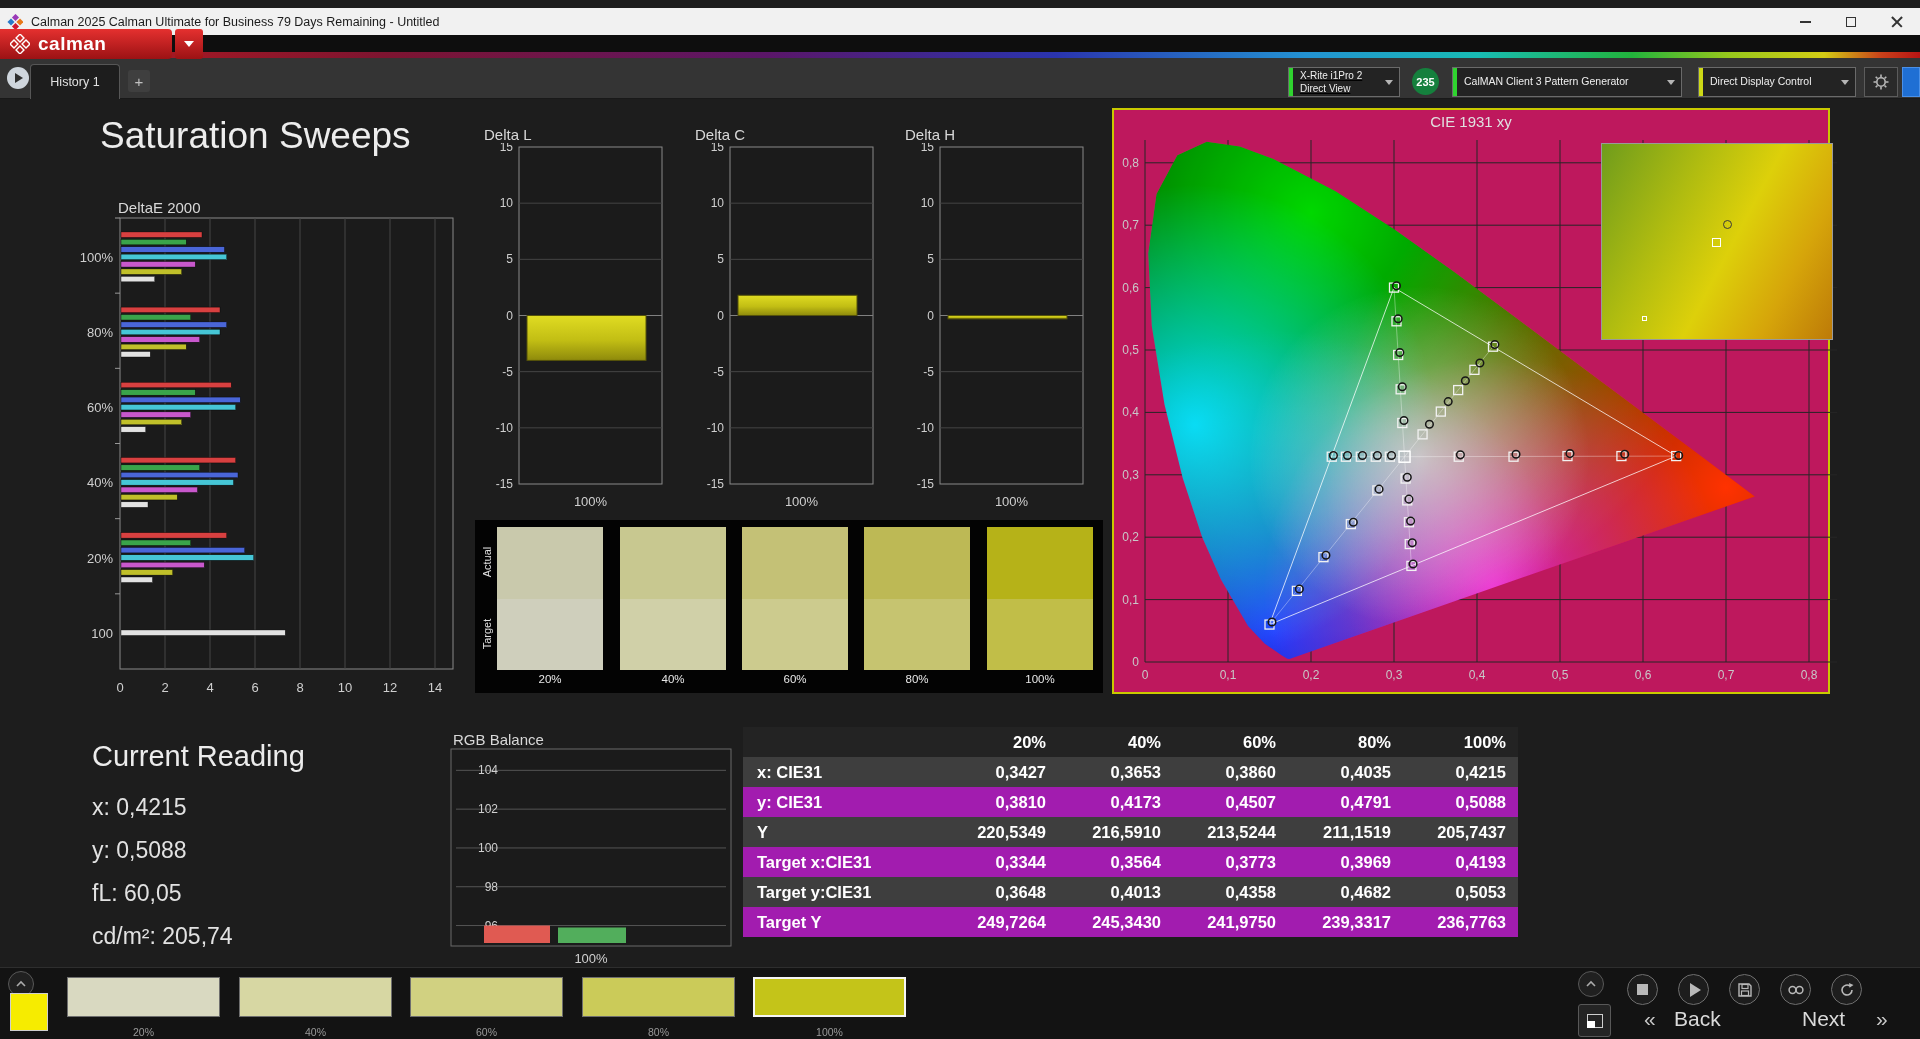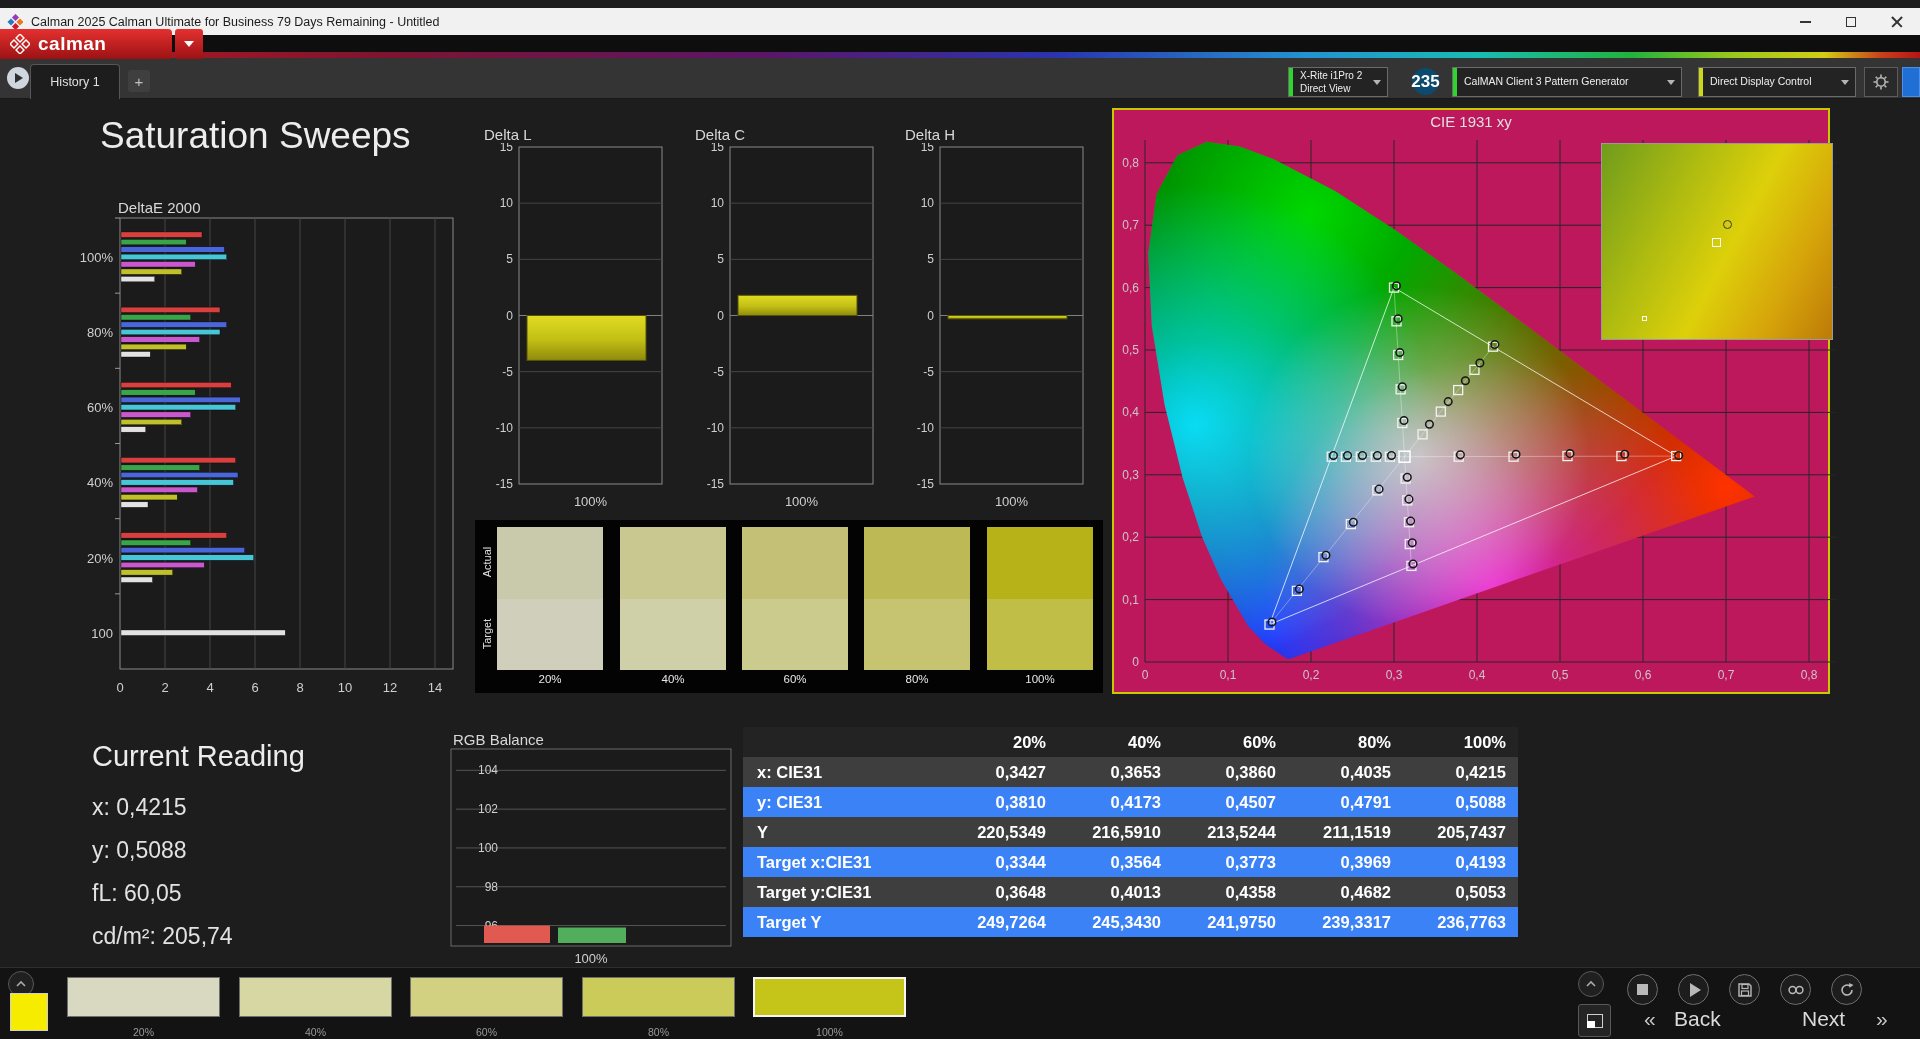--- a/index.html
+++ b/index.html
@@ -51,23 +51,23 @@
   
   .devbox{position:absolute;top:67px;height:30px;background:#232323;border:1px solid #6a6a6a;
           display:flex;align-items:center;}
   .accent{width:4px;height:100%;flex:none;}
   .accent.green{background:#2fd42f;}
   .accent.yellow{background:#cdd916;}
   .devtext{padding:0 4px 0 7px;color:#efefef;font-size:10px;line-height:1.3;white-space:nowrap;}
   .devtext.one{font-size:10.5px;}
   .chev{width:0;height:0;border-left:4px solid transparent;border-right:4px solid transparent;
         border-top:5px solid #b5b5b5;margin:0 6px 0 auto;}
-  #dev-meter{left:1288px;width:100px;}
+  #dev-meter{left:1288px;width:112px;text-decoration:underline;}
   #dev-badge{position:absolute;left:1412px;top:68px;width:27px;height:27px;border-radius:50%;
-    background:#0c4a6e;color:#fff;font-size:17px;font-weight:bold;display:flex;align-items:center;
+    background:#15803d;color:#fff;font-size:11px;font-weight:bold;display:flex;align-items:center;
     justify-content:center;}
   #dev-pattern{left:1452px;width:230px;}
   #dev-display{left:1698px;width:158px;}
   #btn-settings{position:absolute;left:1864px;top:67px;width:34px;height:30px;background:#2a2a2a;
     border:1px solid #5c5c5c;display:flex;align-items:center;justify-content:center;}
   #btn-edge{position:absolute;left:1902px;top:67px;width:18px;height:30px;background:#1f6fd4;
     border:1px solid #4a90e8;}
 
   
   #page-title{position:absolute;left:100px;top:115px;font-size:37px;color:#ededed;}
@@ -114,21 +114,21 @@
   
   #cur-title{position:absolute;left:92px;top:740px;font-size:29px;color:#ececec;}
   #cur-lines{position:absolute;left:92px;top:786px;font-size:23px;color:#e2e2e2;line-height:43px;}
 
   
   #cie-table{position:absolute;left:743px;top:727px;width:775px;font-size:16.5px;color:#fff;
              font-weight:bold;}
   .trow{display:flex;height:30px;align-items:center;}
   .trow.head{background:#232323;}
   .trow.dark{background:#3e3e3e;}
-  .trow.light{background:#3b82f6;}
+  .trow.light{background:#a21caf;}
   .trow .lbl{width:200px;padding-left:14px;}
   .trow .val{width:115px;text-align:right;padding-right:12px;}
 
   
   #bottombar{position:absolute;left:0;top:967px;width:1920px;height:72px;background:#131313;
              border-top:1px solid #2e2e2e;}
   .circlebtn{position:absolute;width:26px;height:26px;border-radius:50%;background:#202020;
     border:1px solid #585858;display:flex;align-items:center;justify-content:center;}
   #bb-collapse-left{left:8px;top:3px;}
   #bb-collapse-right{left:1578px;top:3px;}

